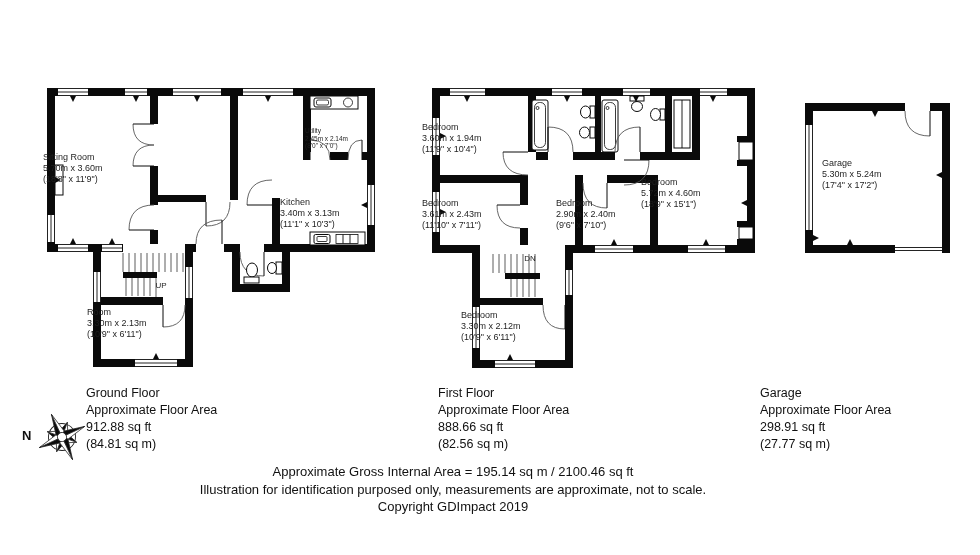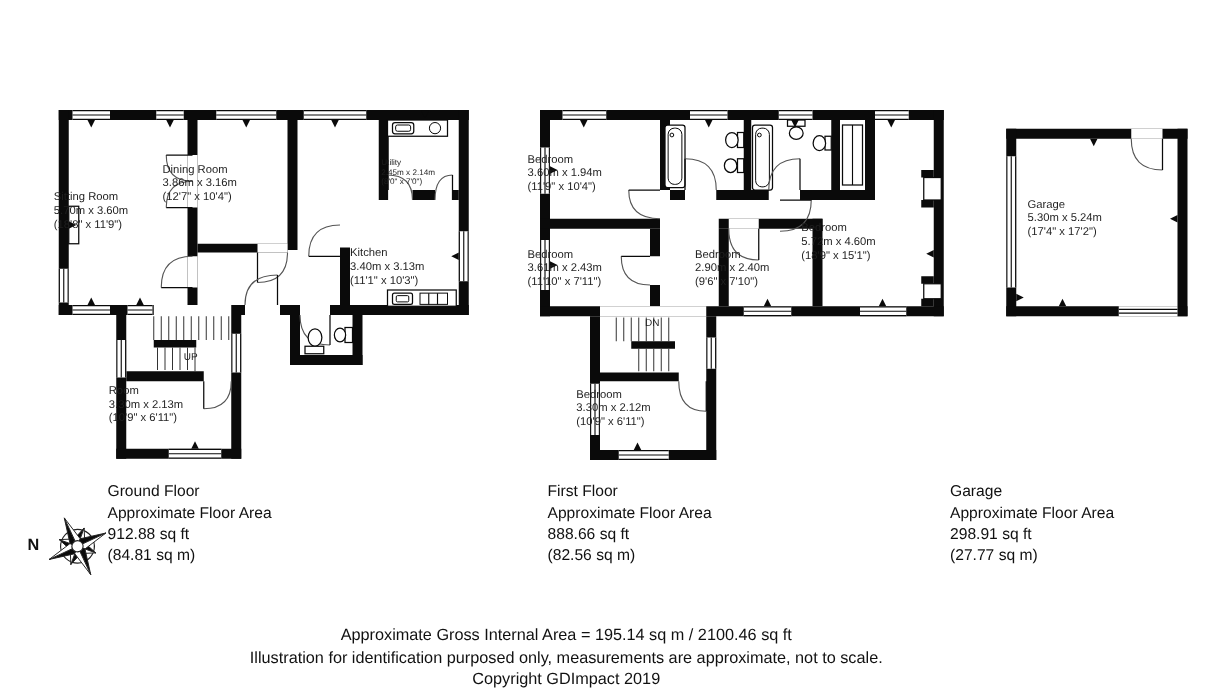--- a/index.html
+++ b/index.html
@@ -1,23 +1,23 @@
 <!DOCTYPE html>
 <html><head>
 <meta charset="utf-8">
 <style>
   html,body{margin:0;padding:0;background:#ffffff;}
   #canvas{position:relative;width:980px;height:555px;background:#ffffff;overflow:hidden;
           font-family:"Liberation Sans",sans-serif;}
   svg{position:absolute;}
   .room-label{position:absolute;text-align:left;font-size:9px;line-height:11px;color:#1f1f1f;}
   .room-label.small{font-size:6.5px;line-height:7.5px;}
-  .stair-label{position:absolute;font-size:8px;color:#1f1f1f;}
+  .stair-label{position:absolute;font-size:8px;color:#1f1f1f;text-align:center;}
   .caption{position:absolute;text-align:left;font-size:12.5px;line-height:17px;color:#111;}
-  .footer-block{position:absolute;text-align:center;font-size:13px;line-height:17.5px;color:#111;margin-top:36px;}
+  .footer-block{position:absolute;text-align:center;font-size:13px;line-height:17.5px;color:#111;}
   .north-label{position:absolute;font-size:13px;font-weight:bold;color:#111;}
   
   .wl{fill:#0a0a0a;}
   .wh{fill:#ffffff;}
   .hl{stroke:#0a0a0a;stroke-width:0.9;}
   .arc{fill:none;stroke:#555;stroke-width:0.9;}
   .leaf{stroke:#0a0a0a;stroke-width:1;fill:none;}
   .fx{fill:#ffffff;stroke:#0a0a0a;stroke-width:1;}
   .fx2{fill:none;stroke:#0a0a0a;stroke-width:0.8;}
   .tick{fill:#0a0a0a;}
@@ -388,25 +388,20 @@
       <circle cx="0" cy="0" r="4.5" fill="#fff" stroke="#222" stroke-width="0.9"></circle>
     </g>
   </svg>
   <div class="north-label" style="left:22px;top:428px">N</div>
 
   <div class="room-label" style="left:43px;top:152px;width:120px">
     <div>Sitting Room</div>
     <div>5.70m x 3.60m</div>
     <div>(18'8" x 11'9")</div>
   </div>
-  <div class="room-label" style="left:130px;top:130px;width:124px">
-    <div>Dining Room</div>
-    <div>3.86m x 3.16m</div>
-    <div>(12'7" x 10'4")</div>
-  </div>
   <div class="room-label small" style="left:305px;top:127px;width:70px">
     <div>Utility</div>
     <div>2.45m x 2.14m</div>
     <div>(8'0" x 7'0")</div>
   </div>
   <div class="room-label" style="left:280px;top:197px;width:120px">
     <div>Kitchen</div>
     <div>3.40m x 3.13m</div>
     <div>(11'1" x 10'3")</div>
   </div>

